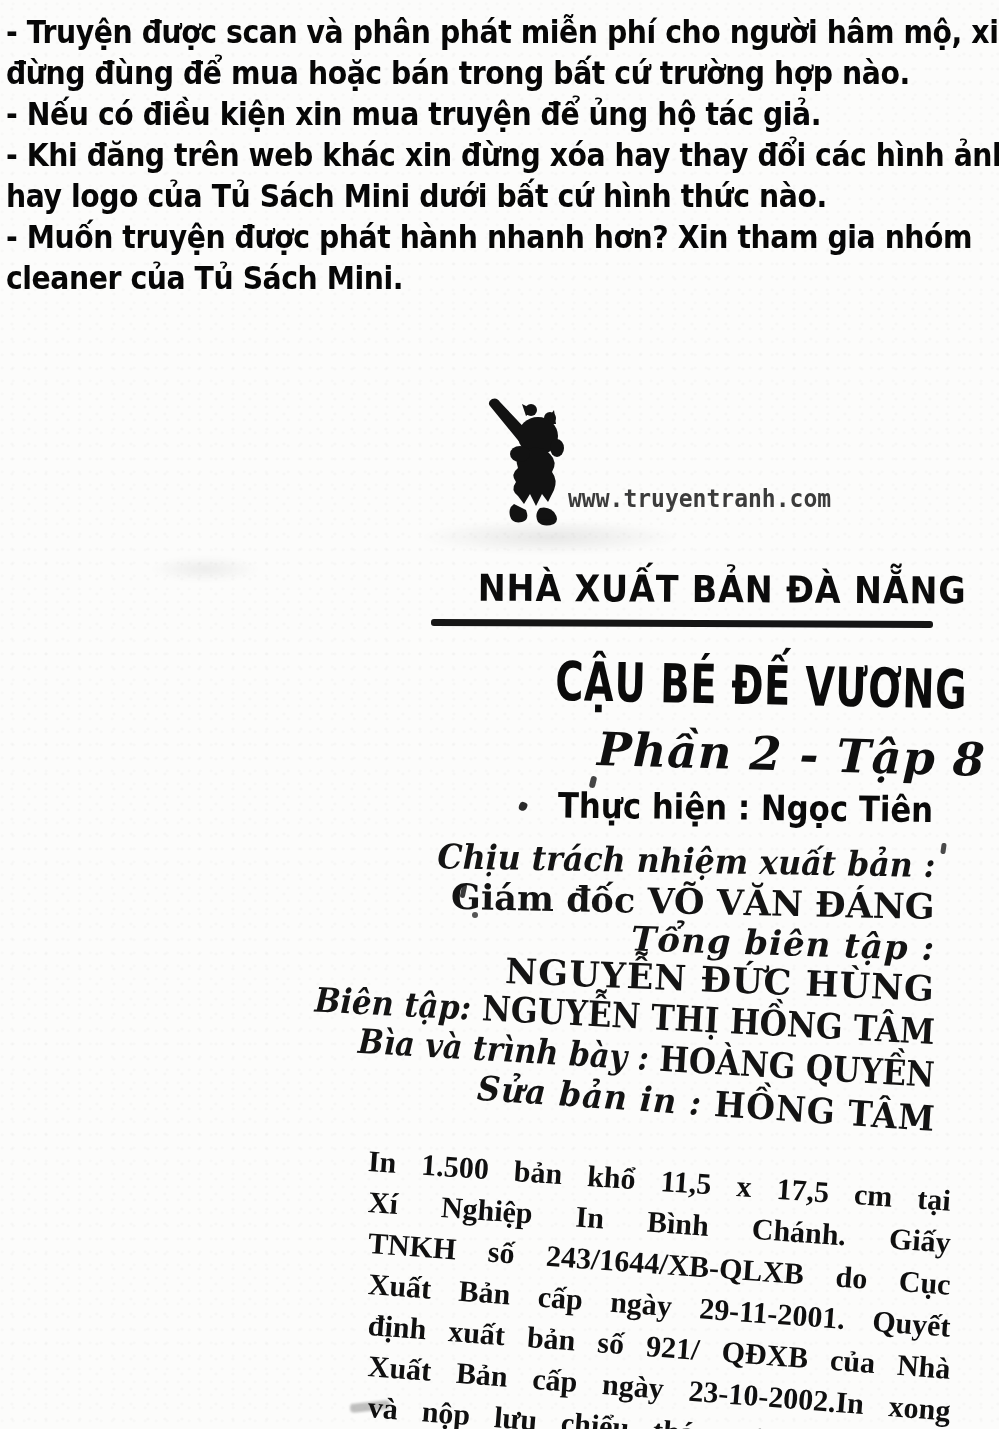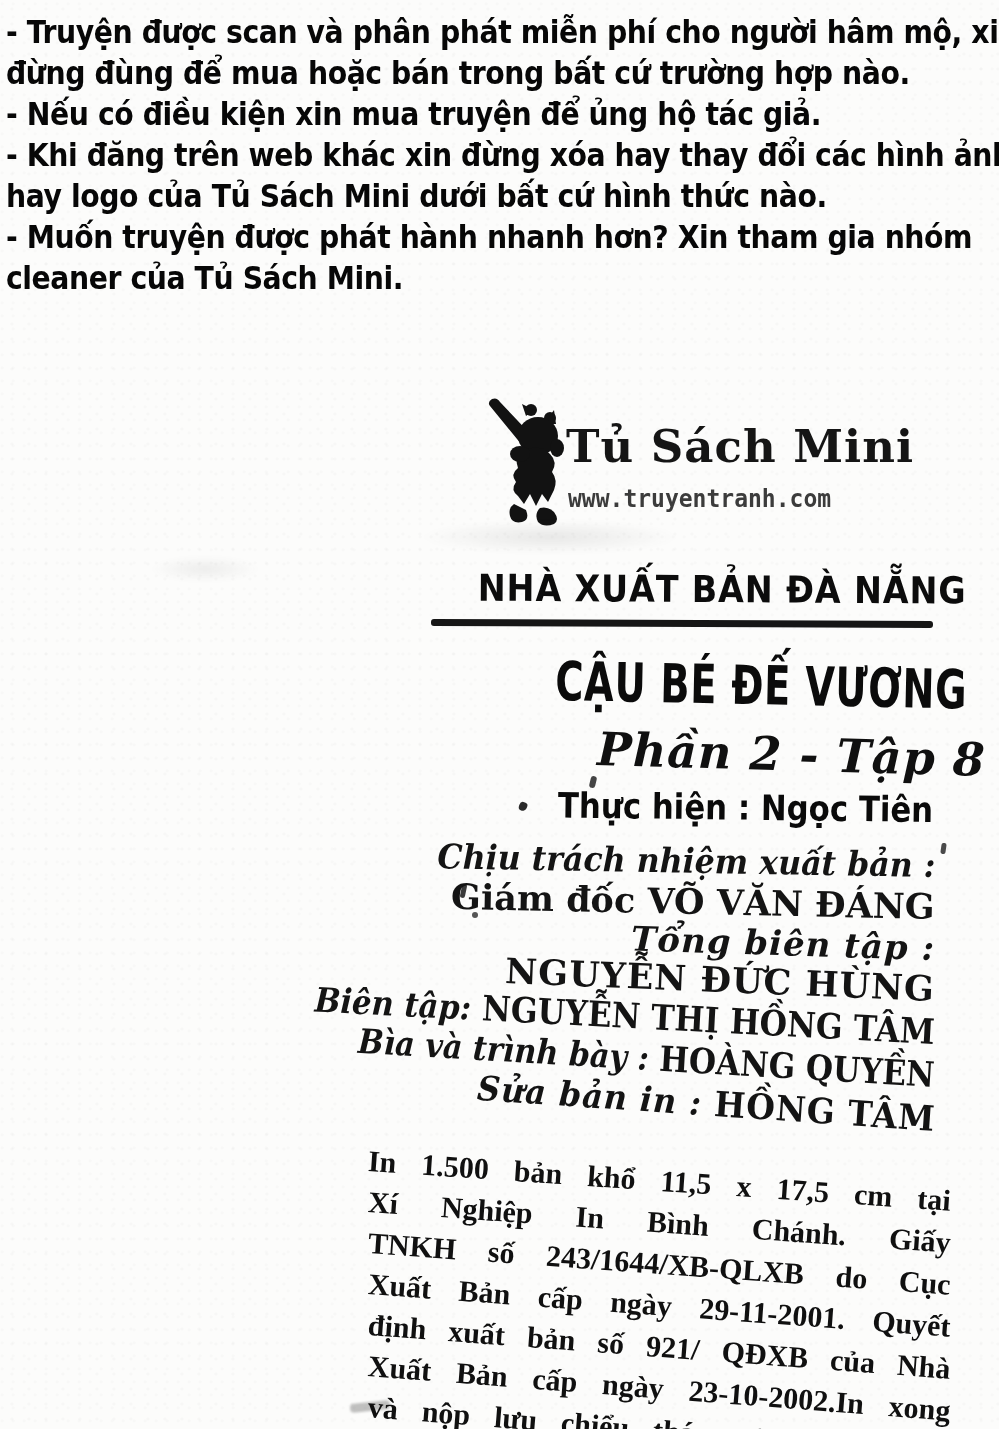--- a/index.html
+++ b/index.html
@@ -151,21 +151,20 @@
         <ellipse cx="73" cy="52" rx="7" ry="9"></ellipse>
 
         <path d="M38 54 Q30 62 34 72 Q26 78 32 86 Q26 94 34 100 L40 108 L46 98 L52 110 L58 98 L64 106 L70 94 Q74 84 68 76 Q74 66 66 58 Q58 50 48 52 Z"></path>
 
         <ellipse cx="36" cy="58" rx="10" ry="8"></ellipse>
 
         <path d="M30 108 Q24 112 26 120 Q28 128 38 126 Q46 124 42 114 Z"></path>
         <path d="M56 112 Q50 118 54 126 Q60 132 70 128 Q76 124 70 116 Q64 110 56 112 Z"></path>
       </g>
     </svg>
-    <div class="logo-name">Tủ Sách Mini</div>
     <div class="logo-site">www.truyentranh.com</div>
   </div>
 
   <div class="abs smudge1"></div>
   <div class="abs smudge2"></div>
   <div class="abs smudge3"></div>
 
   <div class="abs publisher">NHÀ XUẤT BẢN ĐÀ NẴNG</div>
   <div class="abs pub-underline"></div>
 

